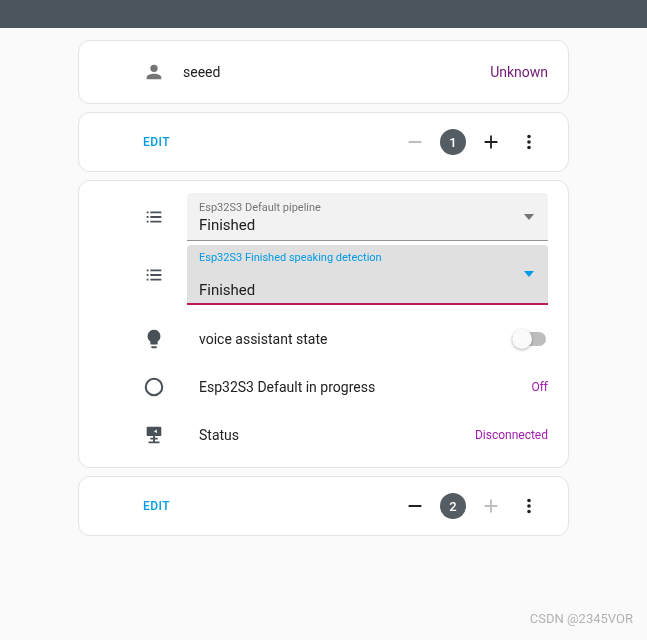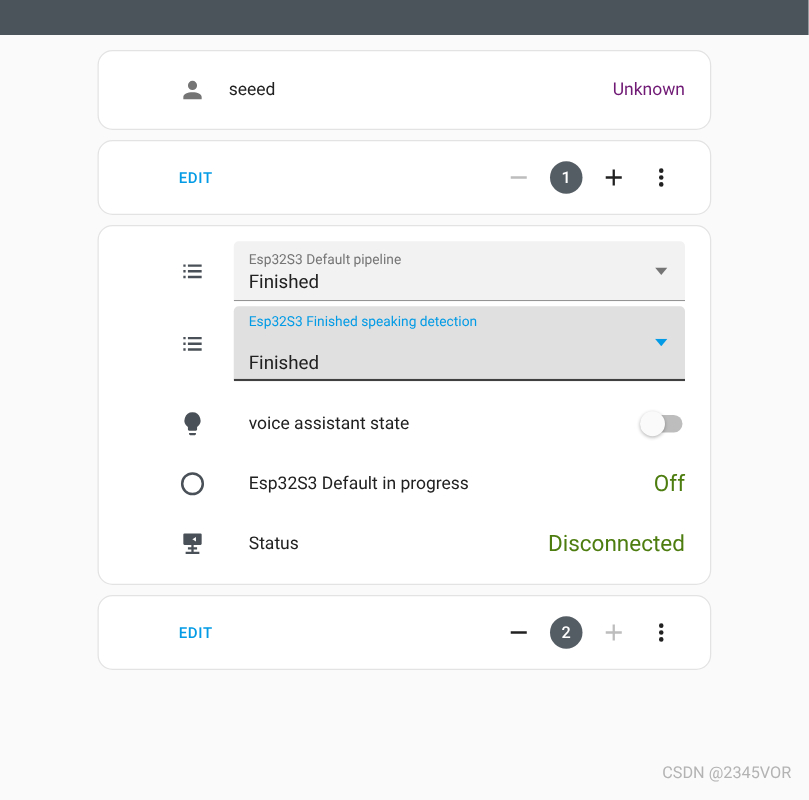--- a/index.html
+++ b/index.html
@@ -101,21 +101,21 @@
     border-radius: 4px 4px 0 0;
     padding: 6px 12px 4px 12px;
     min-height: 48px;
     display: flex;
     flex-direction: column;
     justify-content: center;
     cursor: pointer;
   }
   .select-wrap.active {
     background: #e0e0e0;
-    border-bottom: 2px solid #404040;
+    border-bottom: 2px solid #be185d;
     gap: 15px;
   }
   .select-label {
     font-size: 11px;
     color: #757575;
   }
   .select-wrap.active .select-label { color: #039be5; }
   .select-value {
     font-size: 15px;
     color: #212121;
@@ -136,22 +136,22 @@
     gap: 12px;
   }
   .entity-row .icon-slot { color: #4a5057; }
   .entity-label {
     flex: 1;
     font-size: 14px;
     color: #212121;
     margin-left: 4px;
   }
   .entity-value {
-    font-size: 18px;
-    color: #4d7c0f;
+    font-size: 12px;
+    color: #a21caf;
   }
   .toggle {
     width: 36px;
     height: 20px;
     position: relative;
     cursor: pointer;
   }
   .toggle-track {
     position: absolute;
     top: 3px;

